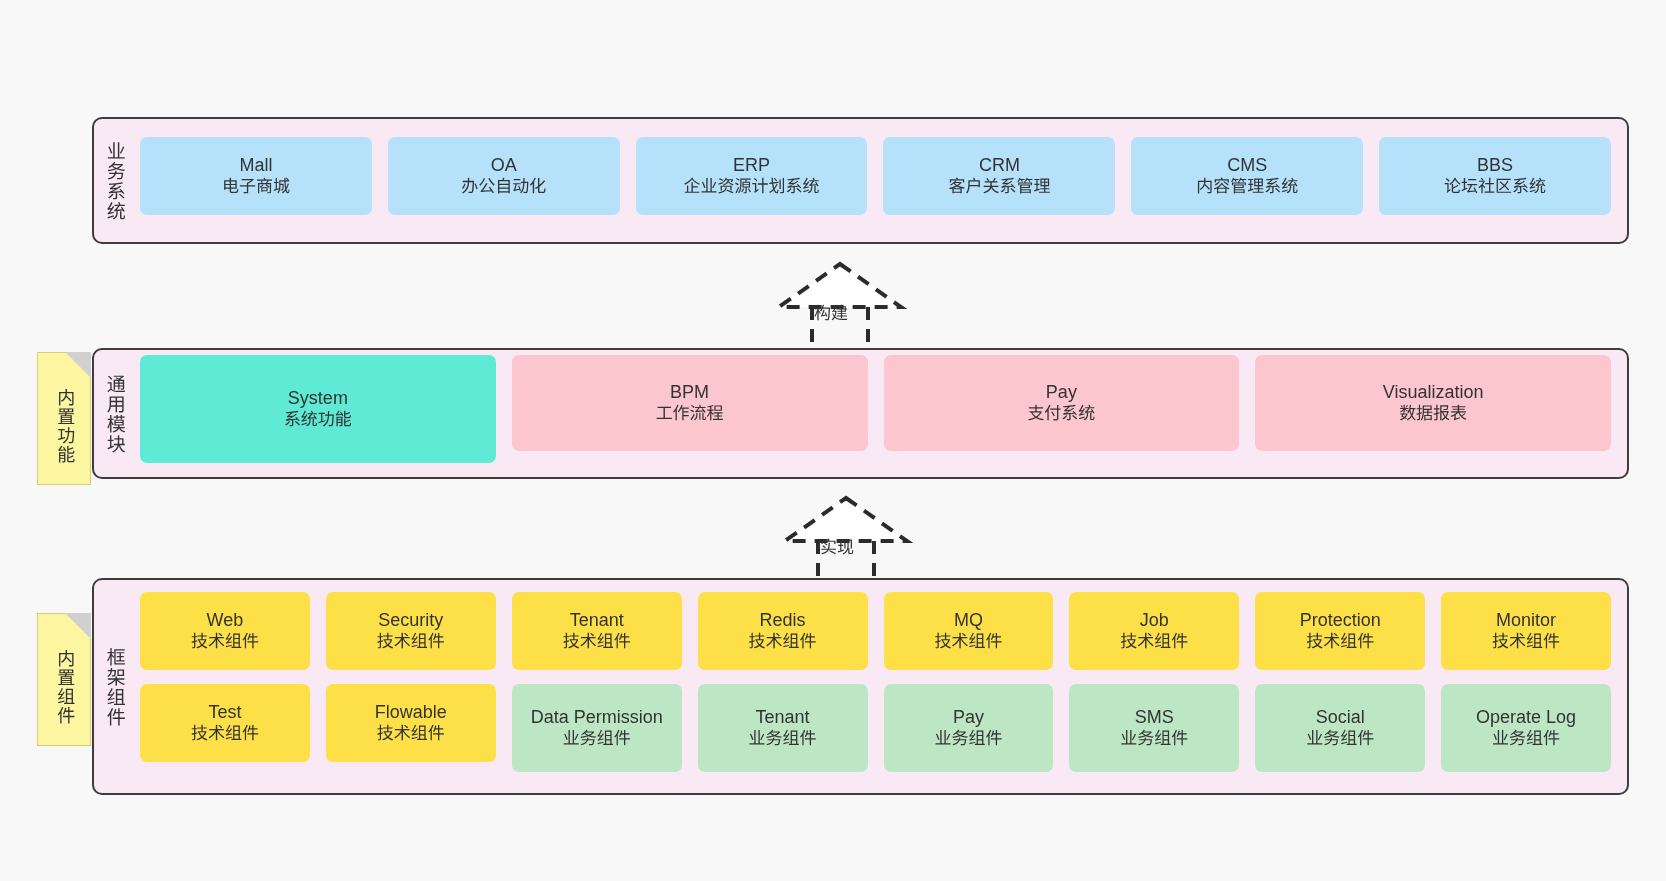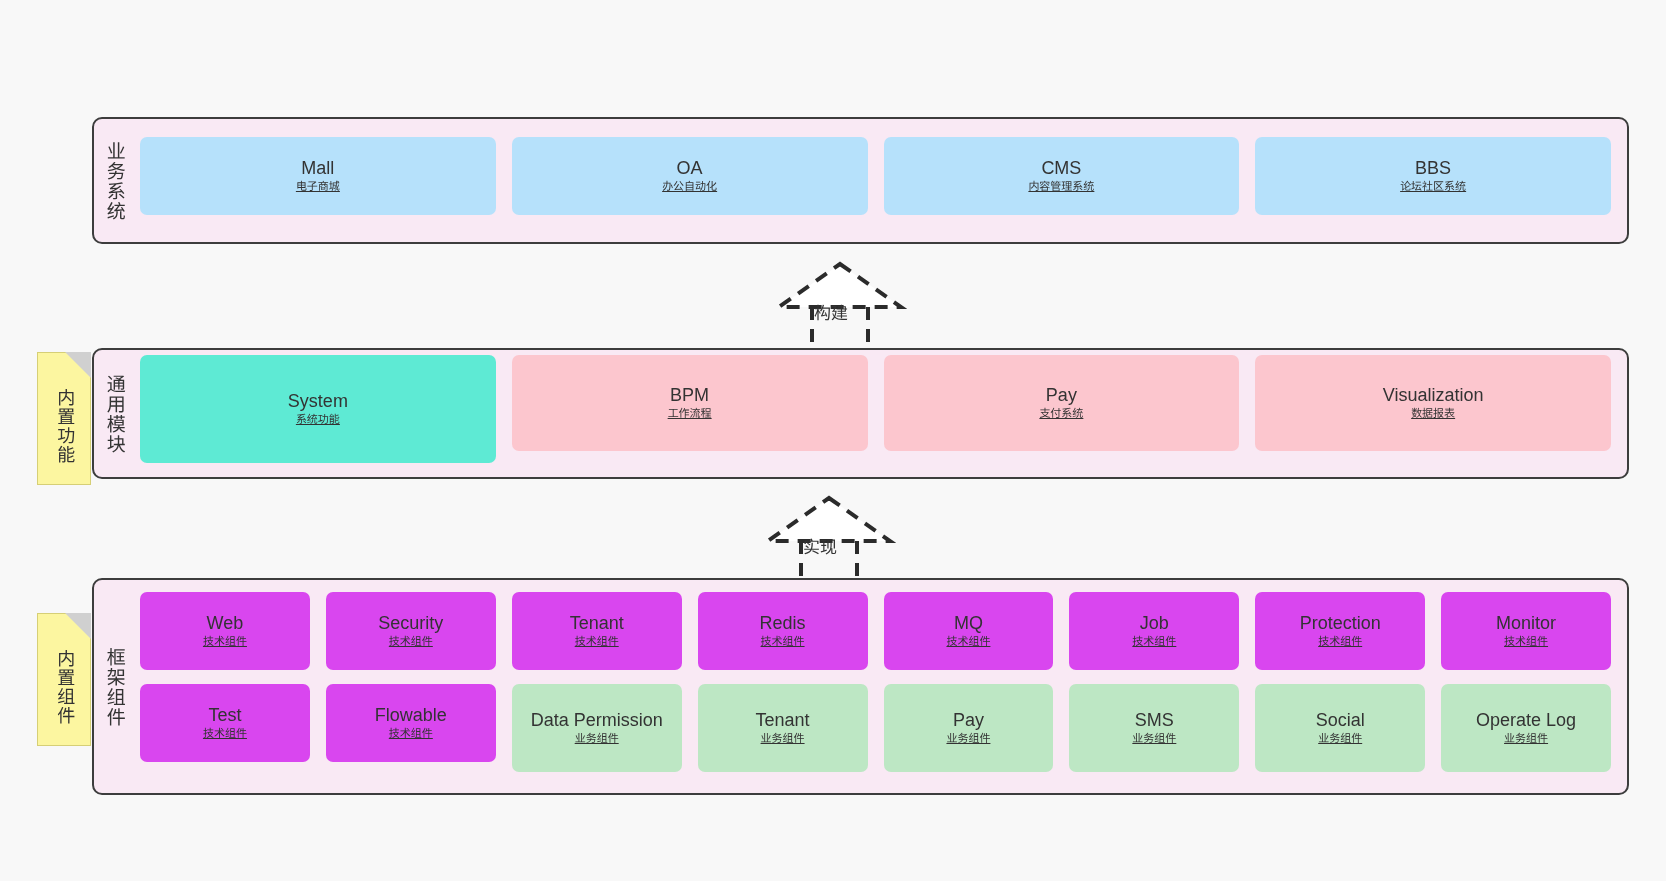--- a/index.html
+++ b/index.html
@@ -80,32 +80,31 @@
     text-align: center;
     padding: 6px 4px;
     line-height: 1.25;
     user-select: none;
   }
   .card .t-en {
     font-size: 18px;
     color: #333333;
   }
   .card .t-cn {
-    font-size: 11px;
-    color: #333333;
-    text-decoration: underline;
+    font-size: 17px;
+    color: #333333;
   }
 
   
   .card.blue { background: #b6e1fb; height: 78px; }
   
   .card.red  { background: #5eead4; height: 108px; }
   .card.pink { background: #fcc6ce; height: 96px; }
   
-  .card.green      { background: #d946ef; height: 78px; }
+  .card.green      { background: #fde047; height: 78px; }
   .card.lightgreen { background: #bde7c4; height: 88px; }
 
   
   .note {
     position: absolute;
     width: 52px;
     background: #fcf6a0;
     border: 1px solid #d6cf76;
     border-top-right-radius: 0;
     display: flex;
@@ -156,20 +155,28 @@
     <div class="layer-title">业务系统</div>
     <div class="layer-body">
       <div class="row">
         <div class="card blue">
           <span class="t-en">Mall</span>
           <span class="t-cn">电子商城</span>
         </div>
         <div class="card blue">
           <span class="t-en">OA</span>
           <span class="t-cn">办公自动化</span>
+        </div>
+        <div class="card blue">
+          <span class="t-en">ERP</span>
+          <span class="t-cn">企业资源计划系统</span>
+        </div>
+        <div class="card blue">
+          <span class="t-en">CRM</span>
+          <span class="t-cn">客户关系管理</span>
         </div>
         <div class="card blue">
           <span class="t-en">CMS</span>
           <span class="t-cn">内容管理系统</span>
         </div>
         <div class="card blue">
           <span class="t-en">BBS</span>
           <span class="t-cn">论坛社区系统</span>
         </div>
       </div>
@@ -208,21 +215,21 @@
           <span class="t-cn">支付系统</span>
         </div>
         <div class="card pink">
           <span class="t-en">Visualization</span>
           <span class="t-cn">数据报表</span>
         </div>
       </div>
     </div>
   </div>
 
-  <div class="connector" id="connector-implement" style="left:749px; top:492px; width:160px; height:90px;text-decoration:underline;">
+  <div class="connector" id="connector-implement" style="left:766px; top:492px; width:160px; height:90px;text-decoration:underline;">
     <svg width="160" height="90" viewBox="0 0 160 90" xmlns="http://www.w3.org/2000/svg">
       <path d="M 80 6 L 141 49 L 19 49 Z" fill="#ffffff" stroke="#2b2b2b" stroke-width="4" stroke-dasharray="13 9" stroke-linejoin="miter"></path>
       <path d="M 52 49 L 52 90 M 108 49 L 108 90" fill="none" stroke="#2b2b2b" stroke-width="4" stroke-dasharray="13 9"></path>
     </svg>
     <div class="conn-label" style="left:54px; top:41px;">实现</div>
   </div>
 
   <div class="note" id="note-builtin-components" style="left:37px; top:613px; height:131px;">
     <span class="fold"></span>
     <span class="note-text">内置组件</span>

